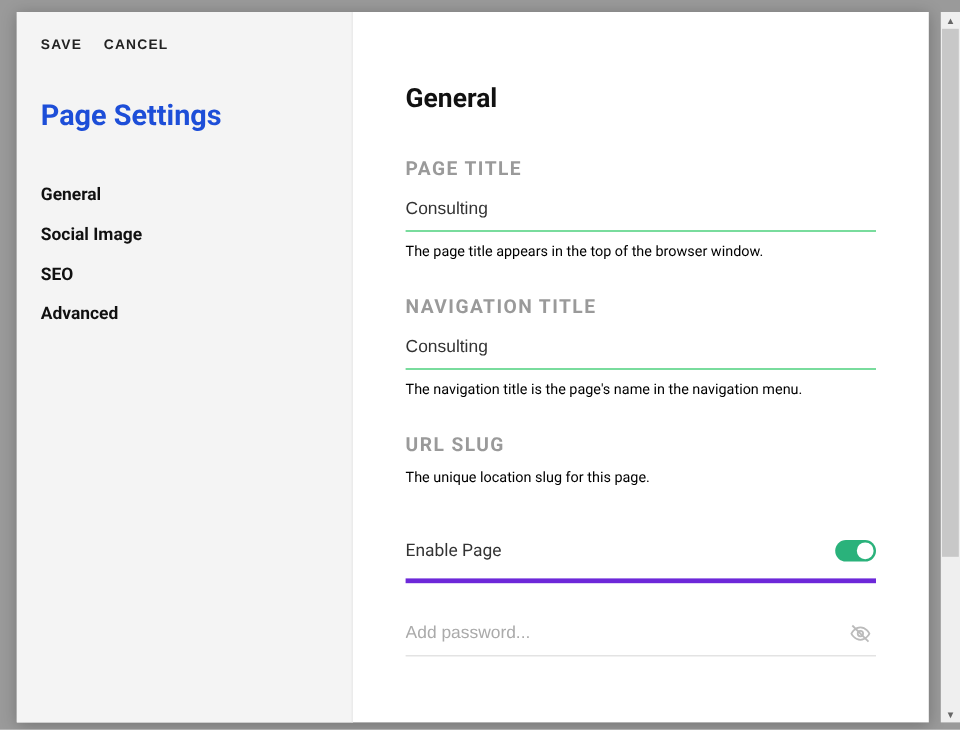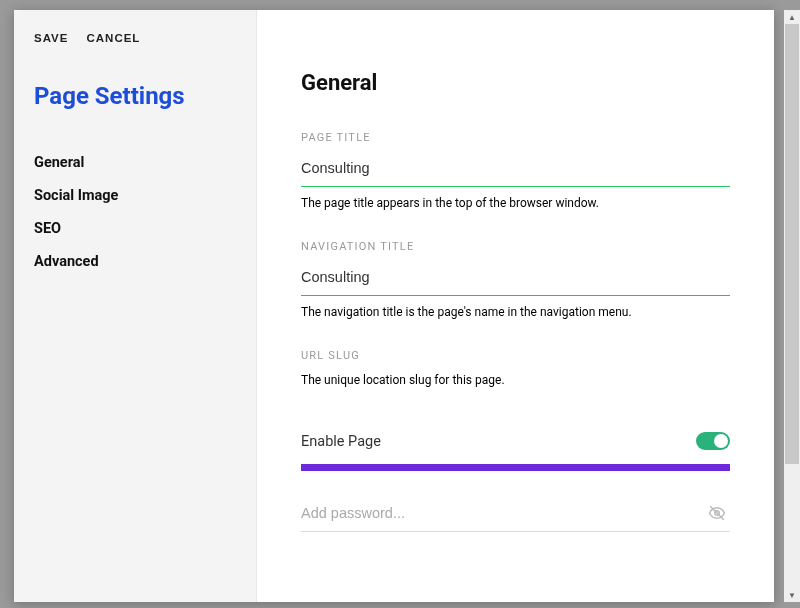--- a/index.html
+++ b/index.html
@@ -20,21 +20,21 @@
       position: absolute;
       top: 10px;
       left: 14px;
       width: 760px;
       height: 592px;
       background: #fff;
       display: flex;
       box-shadow: 0 2px 12px rgba(0,0,0,0.25);
     }
     .sidebar {
-      width: 243px;
+      width: 280px;
       background: #f4f4f4;
       padding: 22px 26px 26px 20px;
       border-right: 1px solid #e8e8e8;
     }
     .topbar {
       display: flex;
       gap: 18px;
       margin-bottom: 38px;
     }
     .topbar-btn {
@@ -71,23 +71,23 @@
     .section-title {
       font-size: 22px;
       font-weight: 700;
       color: #111;
       margin-bottom: 36px;
     }
     .field-group {
       margin-bottom: 28px;
     }
     .field-label {
-      font-size: 11px;
+      font-size: 16px;
       letter-spacing: 1.2px;
-      font-weight: 400;
+      font-weight: 700;
       color: #9a9a9a;
       text-transform: uppercase;
       margin-bottom: 10px;
       display: block;
     }
     .field-input {
       width: 100%;
       border: none;
       border-bottom: 1px solid #22c55e;
       font-size: 14.5px;
@@ -100,24 +100,24 @@
       border-bottom: 1px solid #222;
     }
     .field-help {
       font-size: 12px;
       color: #000000;
       margin-top: 8px;
       line-height: 1.4;
     }
     .toggle-row {
       display: flex;
-      align-items: flex-end;
+      align-items: flex-start;
       justify-content: space-between;
       padding: 8px 0 14px 0;
-      border-bottom: 7px solid #6d28d9;
+      border-bottom: 4px solid #6d28d9;
     }
     .toggle-label {
       font-size: 14.5px;
       color: #333;
     }
     .toggle {
       width: 34px;
       height: 18px;
       background: #2ab27b;
       border-radius: 10px;

